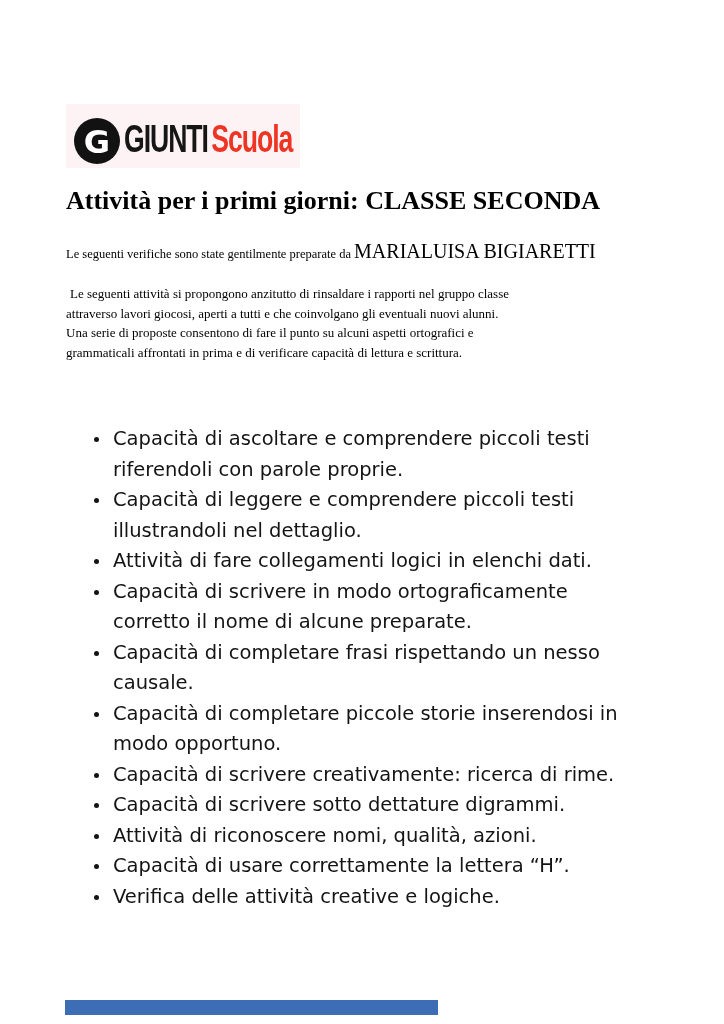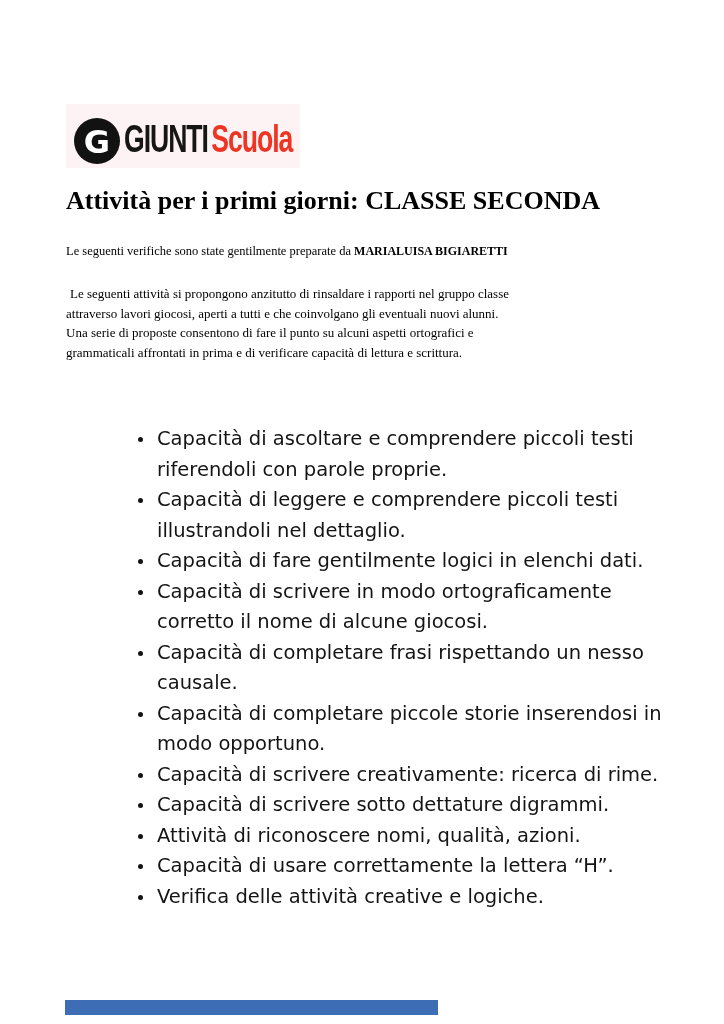--- a/index.html
+++ b/index.html
@@ -56,22 +56,22 @@
     white-space: nowrap;
   }
   .byline {
     position: absolute; left: 66px; top: 241px;
     margin: 0;
     font-size: 12.5px;
     line-height: 20px;
     white-space: nowrap;
   }
   .byline strong {
-    font-size: 12px;
-    font-weight: bold;
+    font-size: 20px;
+    font-weight: normal;
   }
   .intro {
     position: absolute; left: 66px; top: 284px;
     margin: 0;
     width: 610px;
     font-size: 13px;
     line-height: 19.5px;
     white-space: pre-line;
     text-indent: 4px;
   }
@@ -80,21 +80,21 @@
   .skills {
     position: absolute; left: 113px; top: 424px;
     margin: 0; padding: 0;
     list-style: none;
     width: 560px;
     font-family: "DejaVu Sans", sans-serif;
     font-size: 19.5px;
     line-height: 30.5px;
     color: #141414;
   }
-  .skills li { position: relative; margin-left: 44px; }
+  .skills li { position: relative; }
   .skills li::before {
     content: "";
     position: absolute; left: -19px; top: 13px;
     width: 5px; height: 5px;
     border-radius: 50%;
     background: #141414;
   }
   .skills li span { white-space: pre-line; }
 
   
@@ -129,24 +129,24 @@
 grammaticali affrontati in prima e di verificare capacità di lettura e scrittura.</p>
 
   <ul class="skills">
 
       <li><span>Capacità di ascoltare e comprendere piccoli testi
 riferendoli con parole proprie.</span></li>
 
       <li><span>Capacità di leggere e comprendere piccoli testi
 illustrandoli nel dettaglio.</span></li>
 
-      <li><span>Capacità di fare gentilmente logici in elenchi dati.</span></li>
+      <li><span>Attività di fare collegamenti logici in elenchi dati.</span></li>
 
       <li><span>Capacità di scrivere in modo ortograficamente
-corretto il nome di alcune giocosi.</span></li>
+corretto il nome di alcune preparate.</span></li>
 
       <li><span>Capacità di completare frasi rispettando un nesso
 causale.</span></li>
 
       <li><span>Capacità di completare piccole storie inserendosi in
 modo opportuno.</span></li>
 
       <li><span>Capacità di scrivere creativamente: ricerca di rime.</span></li>
 
       <li><span>Capacità di scrivere sotto dettature digrammi.</span></li>

